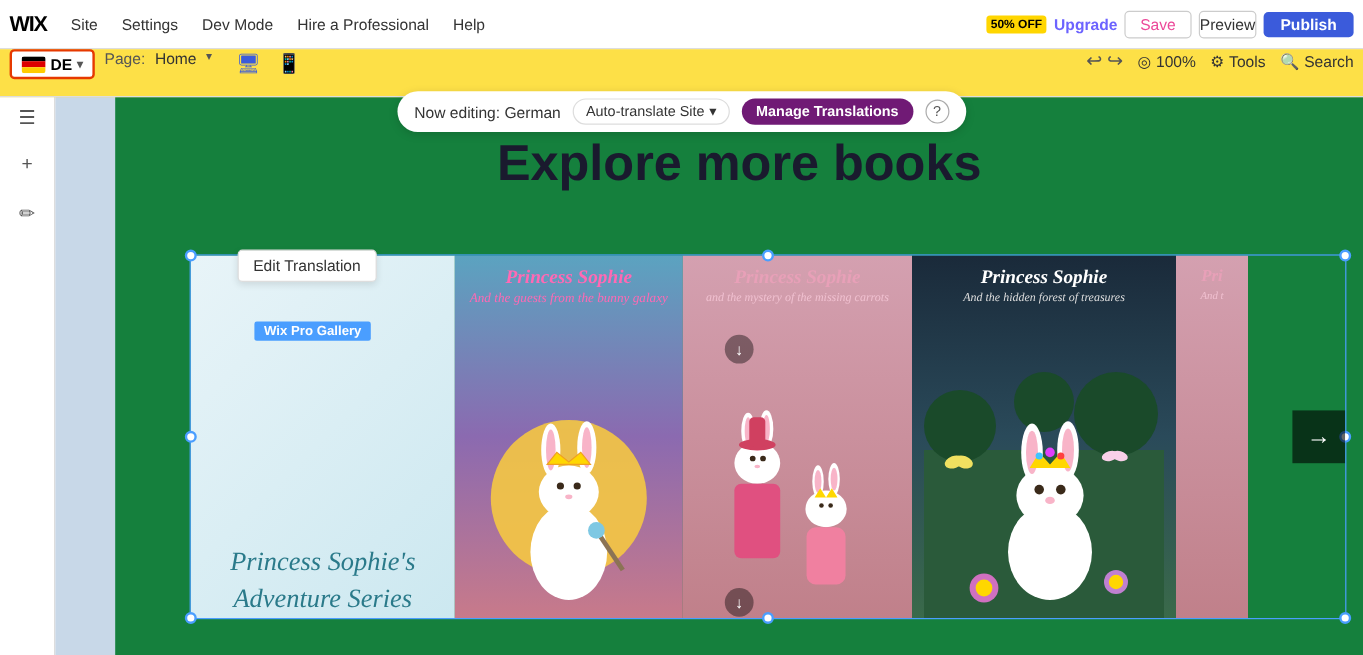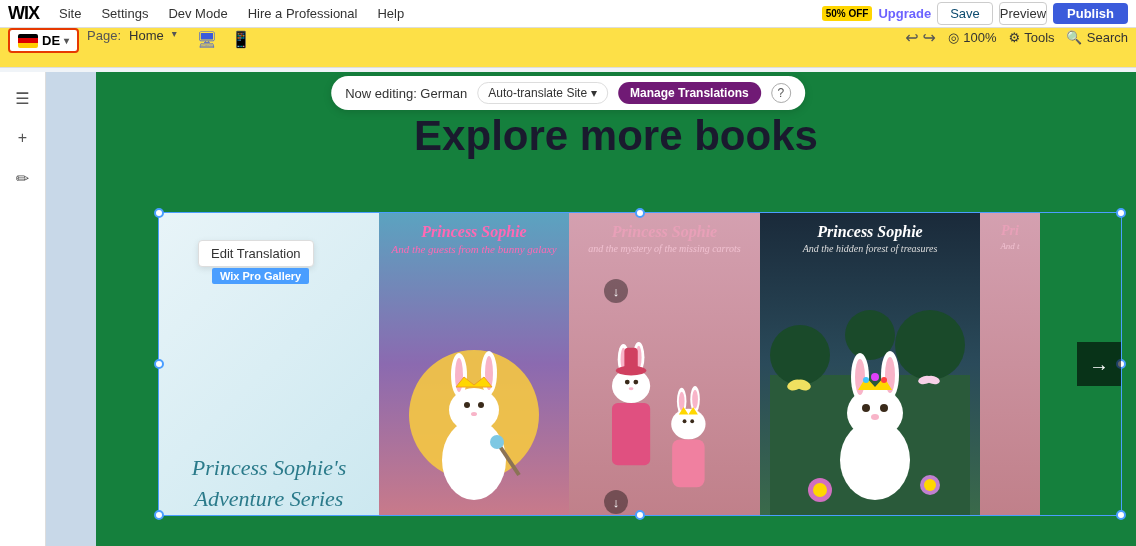--- a/index.html
+++ b/index.html
@@ -1,20 +1,20 @@
 <!DOCTYPE html>
 <html><head>
   <meta charset="utf-8">
   <style>
     * { box-sizing: border-box; margin: 0; padding: 0; }
     body { font-family: -apple-system, BlinkMacSystemFont, 'Segoe UI', Arial, sans-serif; width: 1136px; height: 546px; overflow: hidden; background: #f0f4f8; }
 
     
     #topbar {
-      display: flex; align-items: center; height: 28px;
+      display: flex; align-items: center; height: 41px;
       background: #fff; border-bottom: 1px solid #ddd;
       padding: 0 8px; gap: 4px; position: relative; z-index: 100;
     }
     #topbar .wix-logo {
       font-weight: 900; font-size: 18px; color: #000; margin-right: 8px; letter-spacing: -1px;
     }
     #topbar .nav-item {
       font-size: 13px; color: #333; padding: 0 8px; cursor: pointer; height: 32px;
       display: flex; align-items: center;
     }
@@ -23,21 +23,21 @@
     }
     .badge-sale {
       background: #ffd600; color: #000; font-size: 10px; font-weight: 700;
       padding: 2px 4px; border-radius: 3px;
     }
     .btn-upgrade {
       background: none; border: none; color: #6c63ff; font-size: 13px; font-weight: 600; cursor: pointer;
     }
     .btn-save {
       background: #fff; border: 1px solid #ccc; border-radius: 4px;
-      font-size: 13px; padding: 3px 12px; cursor: pointer; color: #0c4a6e;
+      font-size: 13px; padding: 3px 12px; cursor: pointer; color: #ec4899;
     }
     .btn-preview {
       background: #fff; border: 1px solid #ccc; border-radius: 4px;
       font-size: 13px; padding: 3px 0; cursor: pointer; color: #333;
     }
     .btn-publish {
       background: #3b5bdb; border: none; border-radius: 4px;
       font-size: 13px; padding: 3px 14px; cursor: pointer; color: #fff; font-weight: 600;
     }
 
@@ -127,21 +127,21 @@
     #gallery-wrapper {
       position: absolute; top: 140px; left: 62px; right: 14px; bottom: 30px;
       border: 1.5px solid #4a9eff;
     }
     .gallery-inner {
       display: flex; width: 100%; height: 100%; overflow: hidden; position: relative;
     }
 
     
     .edit-trans-bubble {
-      position: absolute; top: 168px; left: 102px;
+      position: absolute; top: 136px; left: 102px;
       background: #fff; border: 1px solid #ddd; border-radius: 4px;
       padding: 5px 12px; font-size: 13px; color: #333;
       box-shadow: 0 2px 6px rgba(0,0,0,0.1); z-index: 300; cursor: pointer;
     }
     .wix-pro-gallery-label {
       position: absolute; top: 196px; left: 116px;
       background: #4a9eff; color: #fff; font-size: 11px; font-weight: 600;
       padding: 2px 8px; z-index: 300; border-radius: 2px;
     }
 

